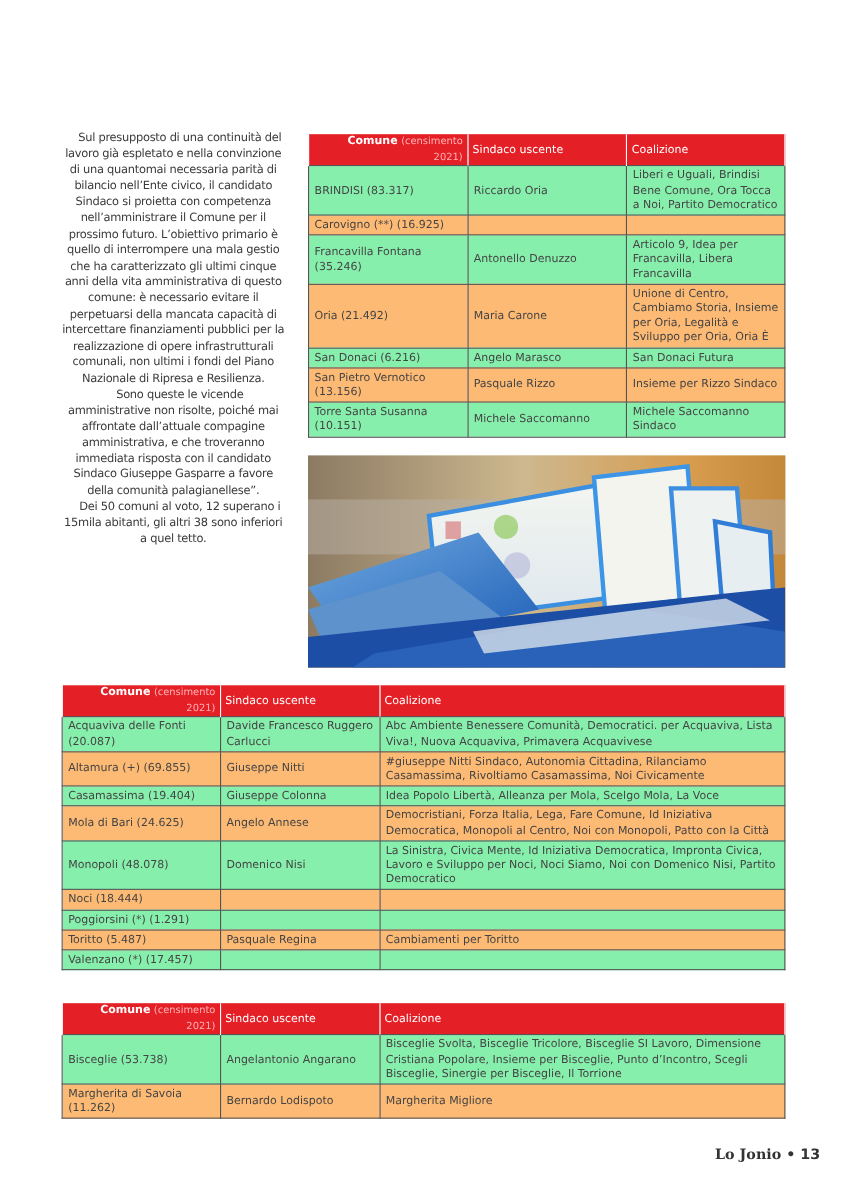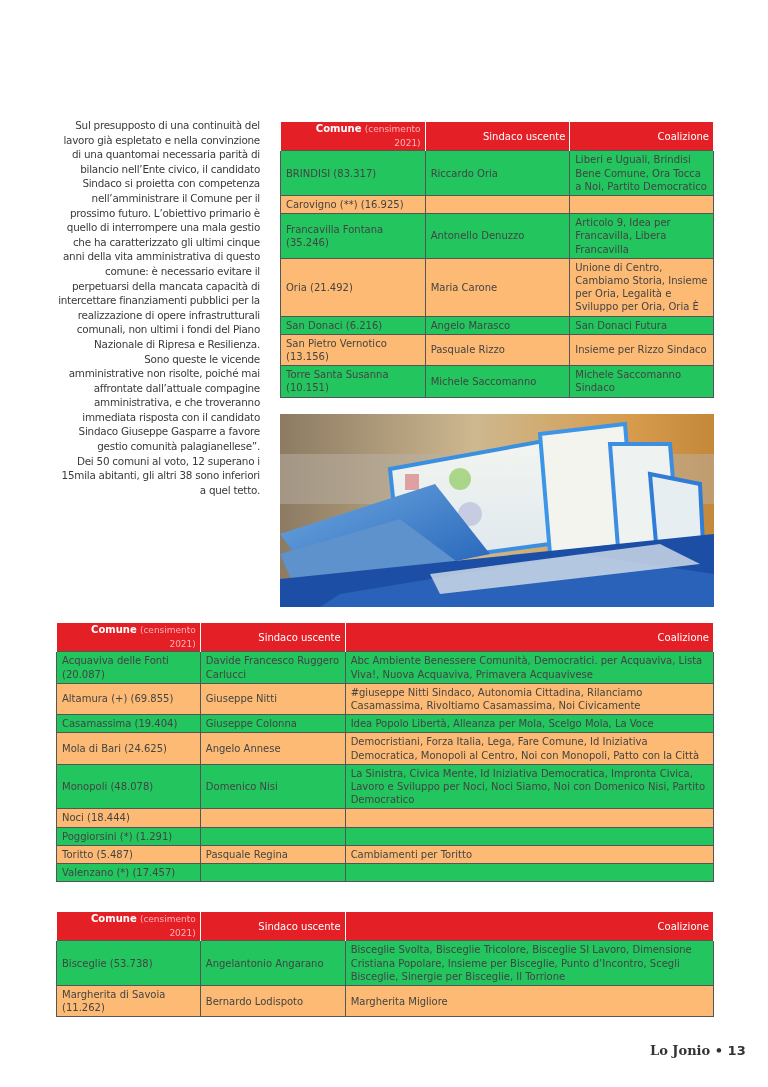--- a/index.html
+++ b/index.html
@@ -4,39 +4,39 @@
 <style>
   * { box-sizing: border-box; margin: 0; padding: 0; }
   html, body { width: 768px; height: 1087px; background: #ffffff; }
   body { position: relative; font-family: "DejaVu Sans", sans-serif; color: #3a3a3a; overflow: hidden; }
 
   .body-text {
     position: absolute; left: 55px; top: 118px; width: 205px;
     font-size: 10.4px; line-height: 14.6px; color: #3a3a3a;
     letter-spacing: -0.25px;
   }
-  .body-text p { text-indent: 12px; text-align: right; }
+  .body-text p { text-indent: 12px; text-align: center; }
 
   table.elect {
     position: absolute; border-collapse: collapse;
     font-family: "DejaVu Sans", sans-serif; font-size: 10px; line-height: 13.2px;
     color: #444;
   }
   table.elect th {
     background: #e41f26; color: #ffffff; font-weight: normal;
-    height: 18px; padding: 0 4px; text-align: right; font-size: 10px;
+    height: 18px; padding: 0 4px; text-align: left; font-size: 10px;
     border-left: 1px solid #ffffff; border-right: 1px solid #ffffff;
   }
   table.elect th.first { text-align: right; padding-left: 6px; }
   table.elect th .bold { font-weight: bold; }
   table.elect th .sub { color: #ffb3b6; font-size: 9px; }
   table.elect td {
     border: 1px solid #555; padding: 2px 5px; vertical-align: middle; text-align: left;
   }
-  table.elect tr.grey td { background: #22c55e; }
+  table.elect tr.grey td { background: #86efac; }
   table.elect tr.white td { background: #fdba74; }
 
   #t1 { left: 280px; top: 122px; width: 434px; }
   #t1 col.c1 { width: 145px; } #t1 col.c2 { width: 145px; } #t1 col.c3 { width: 144px; }
 
   #t2 { left: 56px; top: 623px; width: 658px; }
   #t2 col.c1 { width: 144px; } #t2 col.c2 { width: 145px; } #t2 col.c3 { width: 369px; }
 
   #t3 { left: 56px; top: 912px; width: 658px; }
   #t3 col.c1 { width: 144px; } #t3 col.c2 { width: 145px; } #t3 col.c3 { width: 369px; }
@@ -51,21 +51,21 @@
     position: absolute; left: 650px; top: 1043px; font-family: "DejaVu Serif", serif;
     font-size: 13px; color: #333; font-weight: bold;
   }
   .footer .num { font-family: "DejaVu Sans", sans-serif; }
 </style>
 </head>
 <body>
 
 <div class="body-text">
   <p>Sul presupposto di una continuità del lavoro già espletato e nella convinzione di una quantomai necessaria parità di bilancio nell’Ente civico, il candidato Sindaco si proietta con competenza nell’amministrare il Comune per il prossimo futuro. L’obiettivo primario è quello di interrompere una mala gestio che ha caratterizzato gli ultimi cinque anni della vita amministrativa di questo comune: è necessario evitare il perpetuarsi della mancata capacità di intercettare finanziamenti pubblici per la realizzazione di opere infrastrutturali comunali, non ultimi i fondi del Piano Nazionale di Ripresa e Resilienza.</p>
-  <p>Sono queste le vicende amministrative non risolte, poiché mai affrontate dall’attuale compagine amministrativa, e che troveranno immediata risposta con il candidato Sindaco Giuseppe Gasparre a favore gestio comunità palagianellese”.</p>
+  <p>Sono queste le vicende amministrative non risolte, poiché mai affrontate dall’attuale compagine amministrativa, e che troveranno immediata risposta con il candidato Sindaco Giuseppe Gasparre a favore della comunità palagianellese”.</p>
   <p>Dei 50 comuni al voto, 12 superano i 15mila abitanti, gli altri 38 sono inferiori a quel tetto.</p>
 </div>
 
 <table class="elect" id="t1">
   <colgroup>
       <col class="c1">
       <col class="c2">
       <col class="c3">
     </colgroup>
   <thead>

